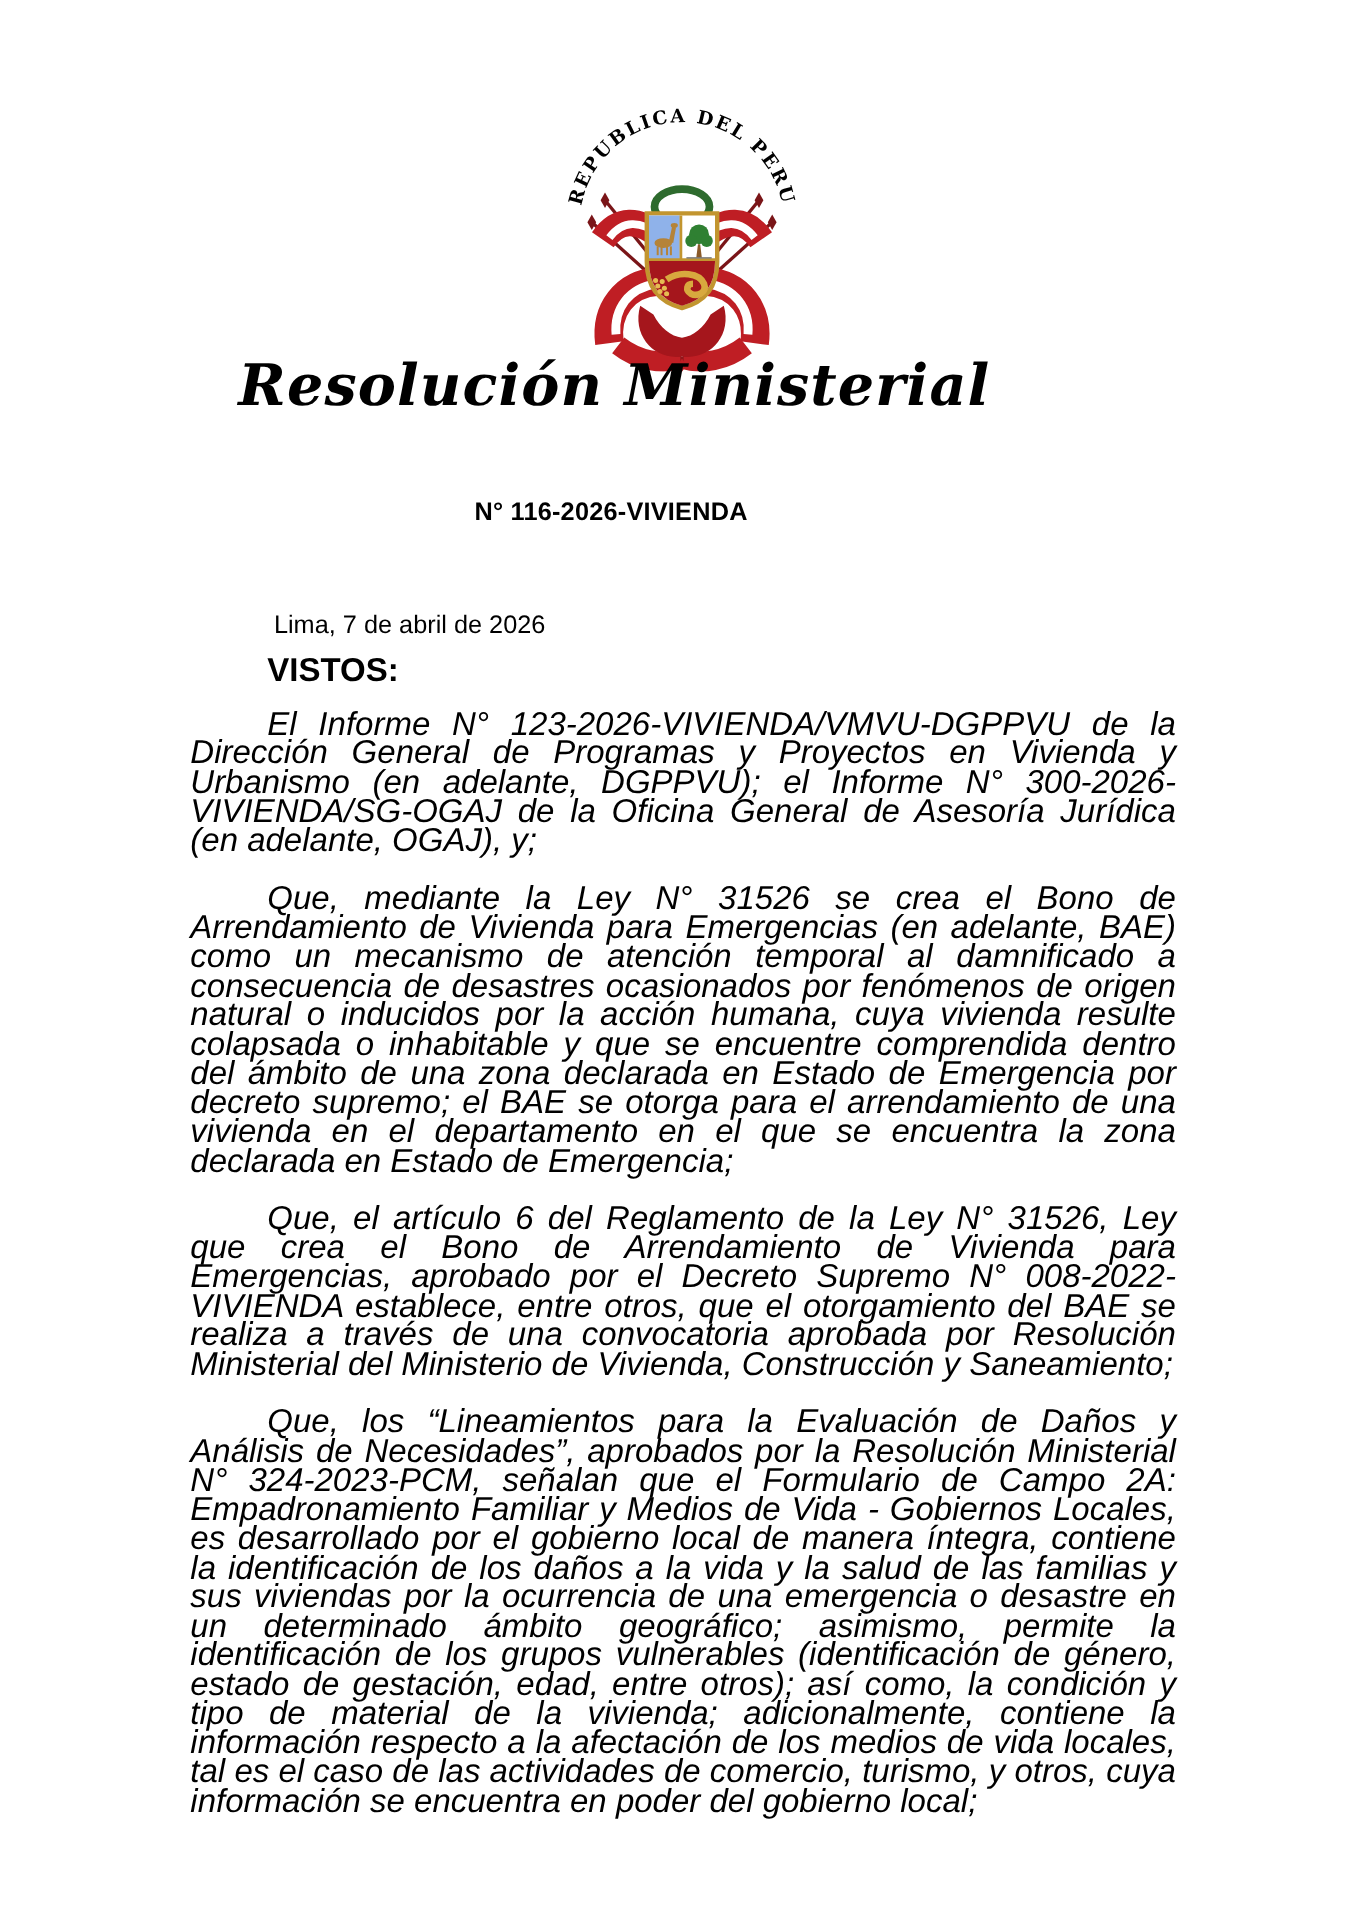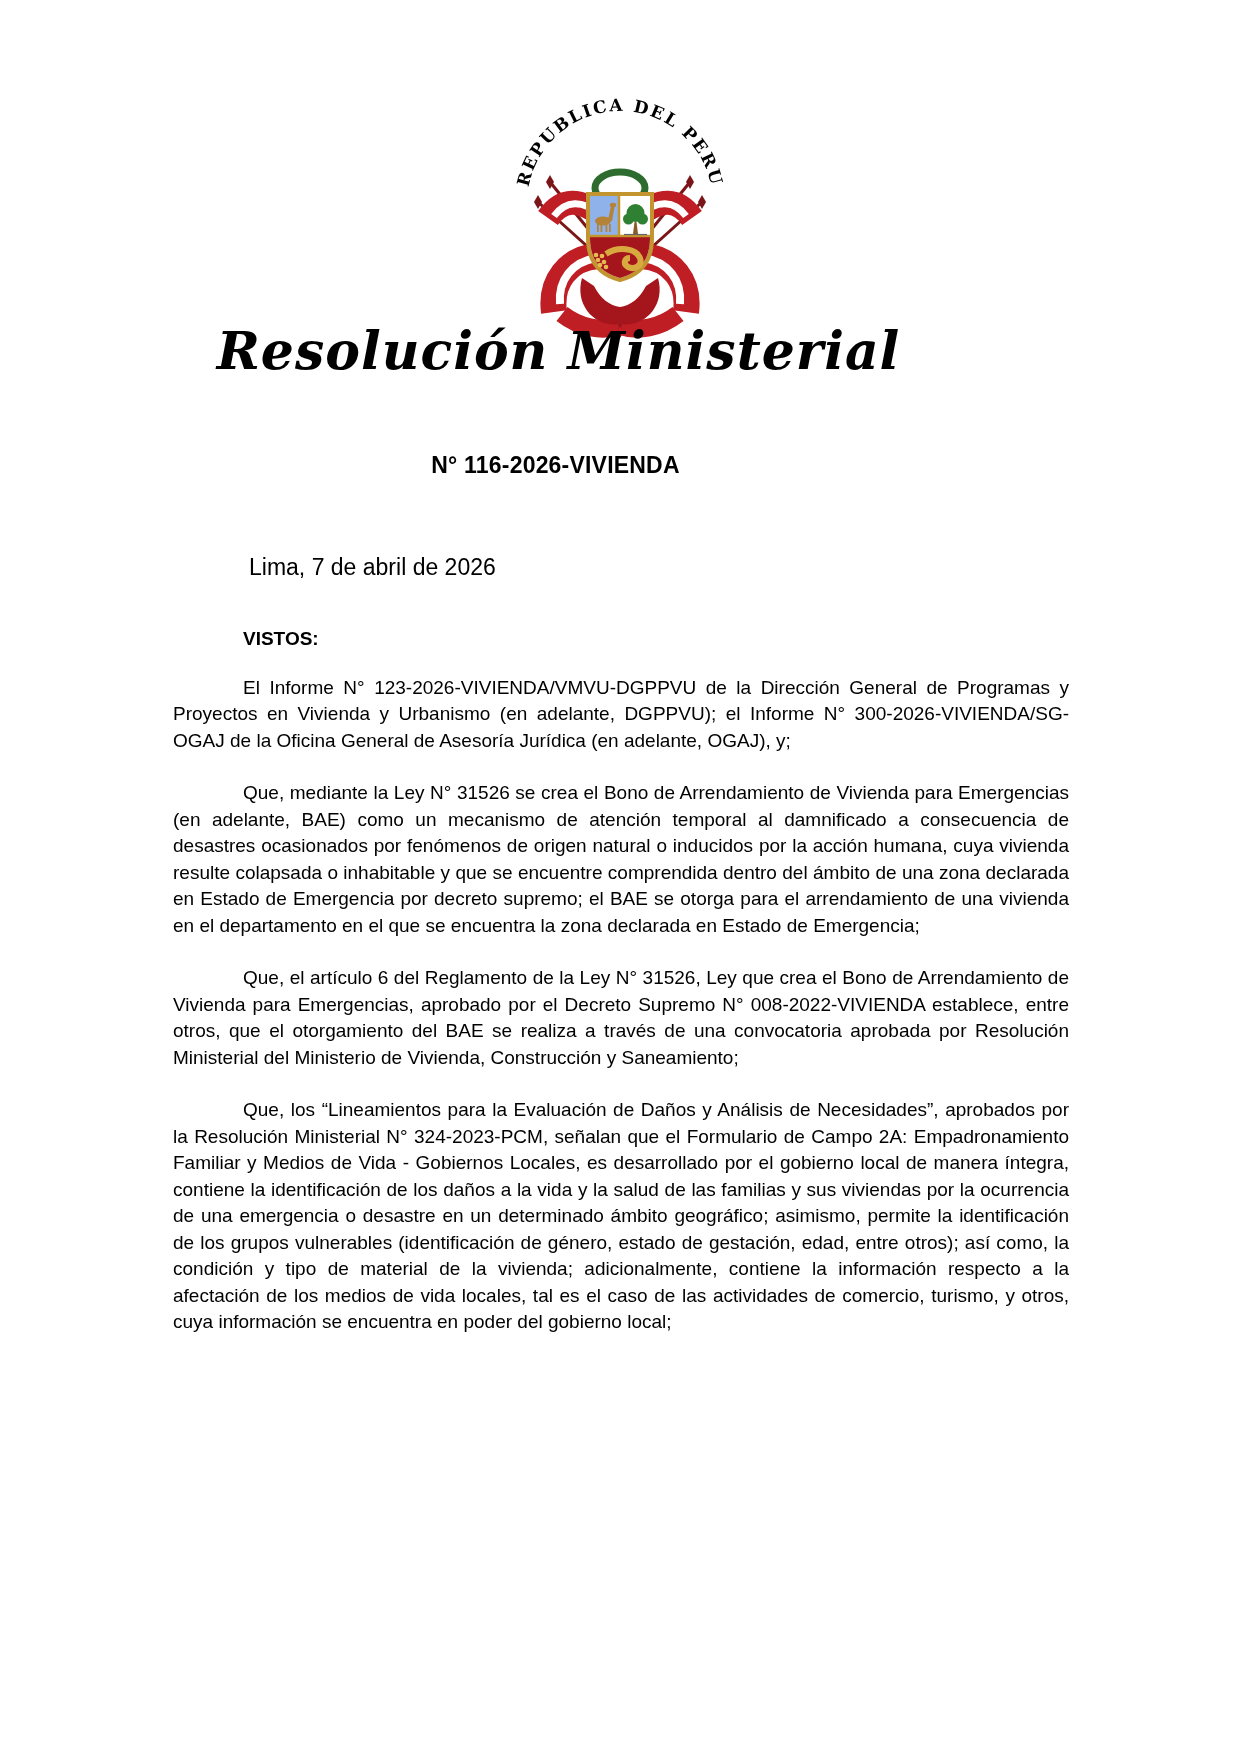--- a/index.html
+++ b/index.html
@@ -13,25 +13,25 @@
     position:absolute; left:-62px; top:320px; width:1241px; text-align:center;
     font-family:"DejaVu Serif", serif; font-style:italic; font-weight:bold;
     font-size:52px; letter-spacing:1px; white-space:nowrap;
   }
   .res-number {
     position:absolute; left:-65px; top:452px; width:1241px; text-align:center;
     font-size:23px; font-weight:bold; letter-spacing:0.2px;
   }
   .date-line { position:absolute; left:249px; top:530px; font-size:23px;margin-top:24px; }
   .body-text {
-    position:absolute; left:173px; top:626px; width:896px;
-    font-size:19px; line-height:26.5px;
+    position:absolute; left:173px; top:597px; width:896px;
+    font-size:30px; line-height:26.5px;
   }
   .heading { font-weight:bold; padding-left:70px; margin:0 0 22px 0; }
-  .para { margin:0 0 26px 0; text-align:justify; text-indent:70px; }
+  .para { margin:0 0 26px 0; text-align:justify; text-indent:70px;font-style:italic; }
 </style>
 </head>
 <body>
 
 <div class="page">
 
   <div class="emblem">
     <svg viewBox="0 0 220 252" xmlns="http://www.w3.org/2000/svg">
       <defs>
         <path id="arcPath" d="M 20 95 A 92.86 92.86 0 0 1 200 95" fill="none"></path>

